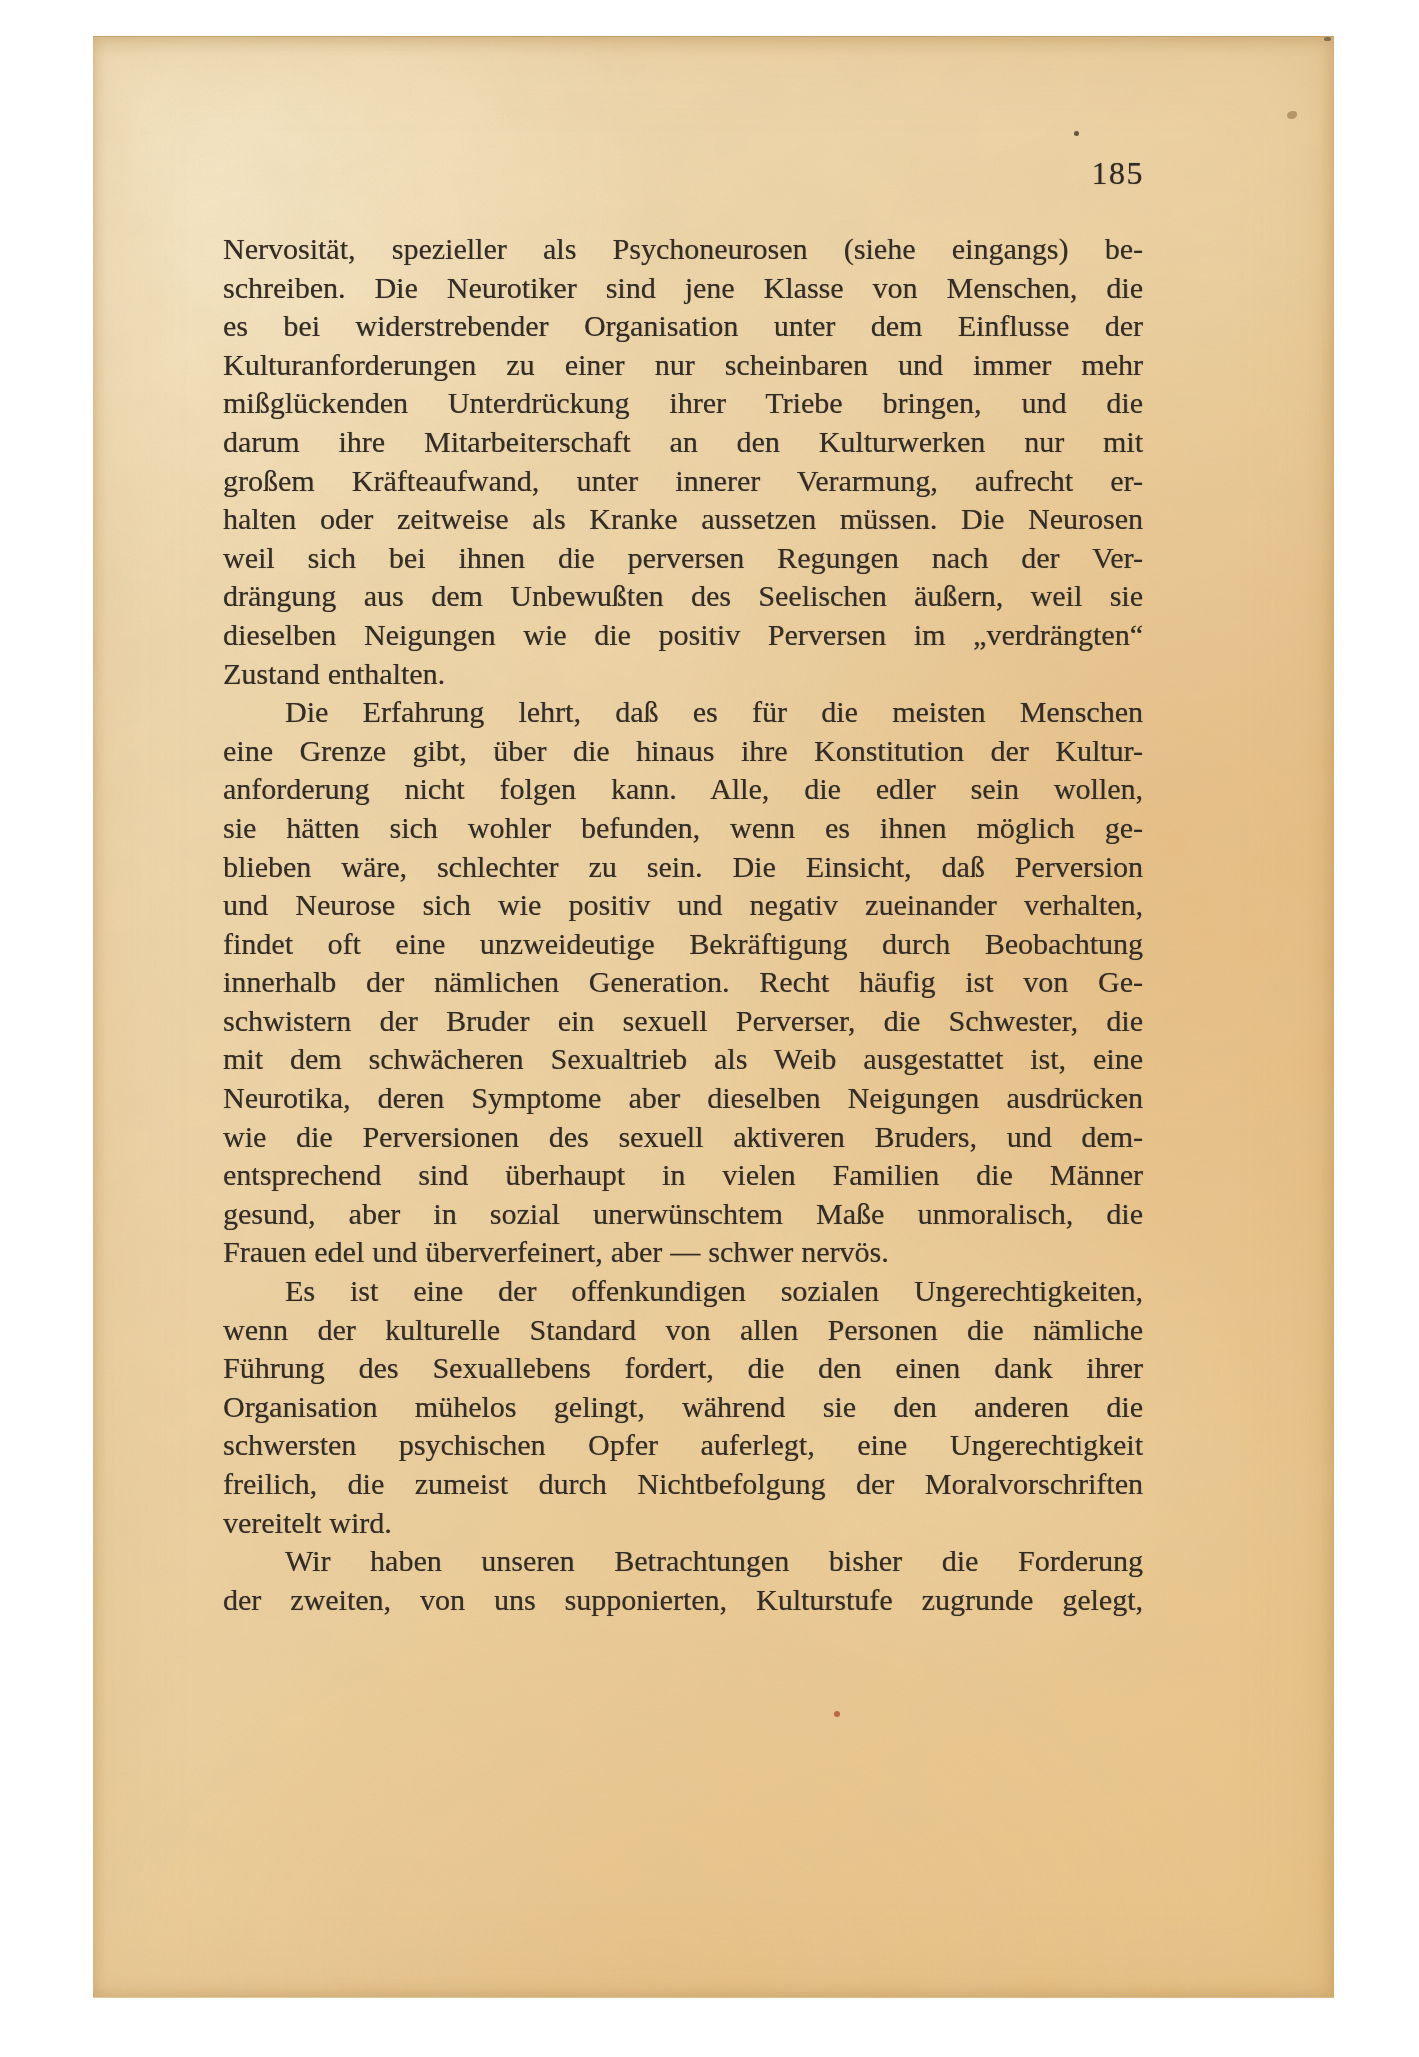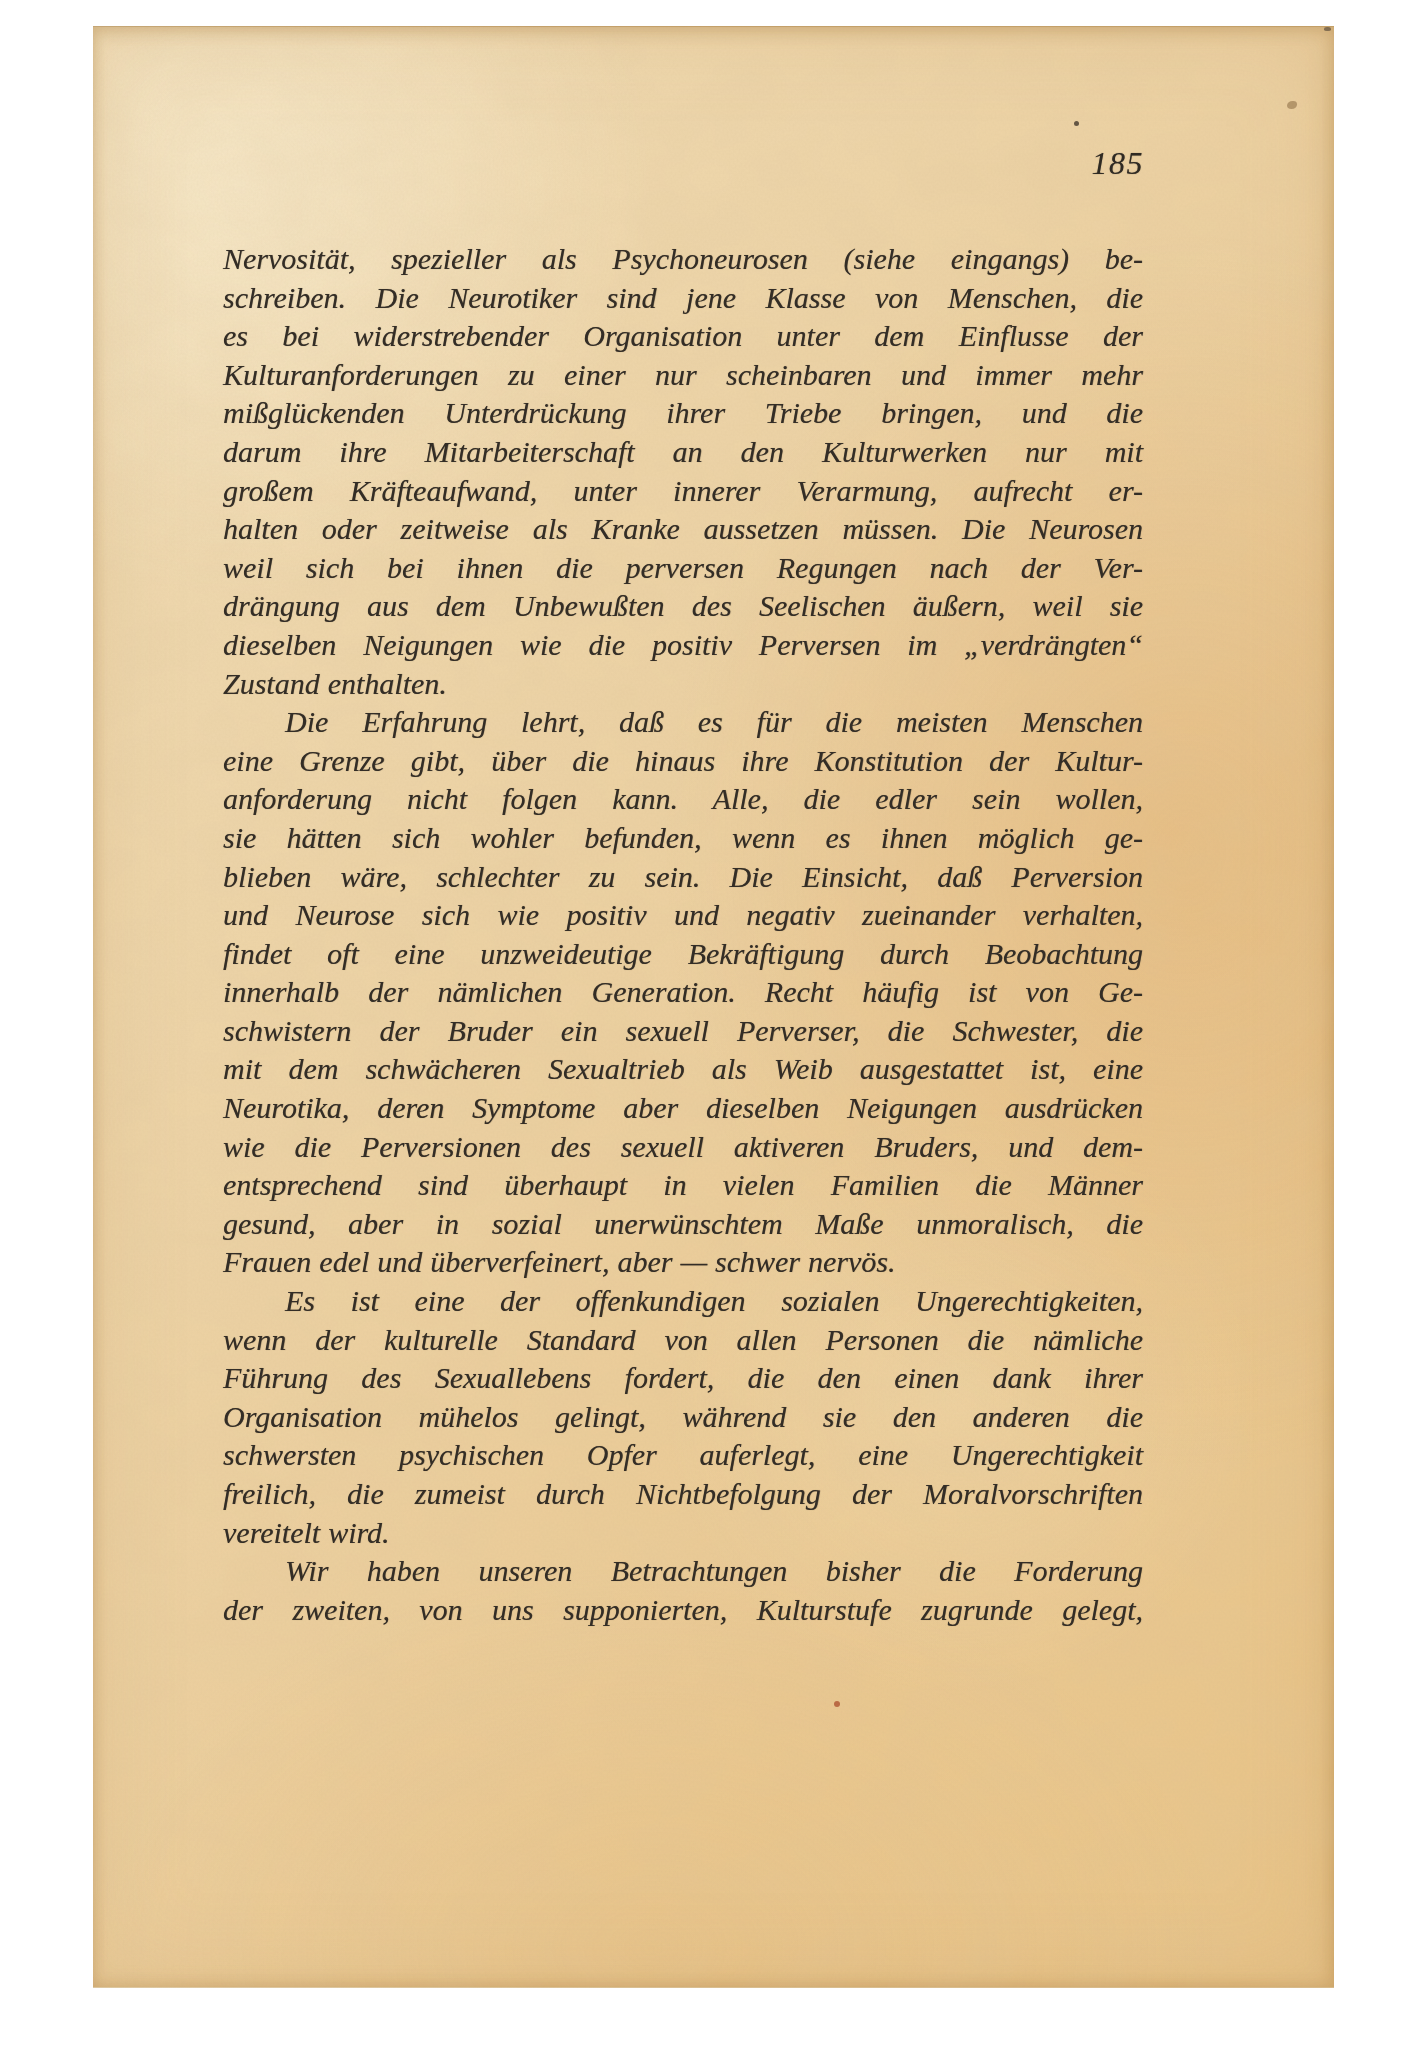--- a/index.html
+++ b/index.html
@@ -9,37 +9,36 @@
     width: 1419px;
     height: 2057px;
     overflow: hidden;
     font-family: "Liberation Serif", "DejaVu Serif", serif;
   }
 
   
   .scan-page {
     position: absolute;
     left: 93px;
-    top: 26px;
+    top: 36px;
     width: 1241px;
     height: 1960px;
     background:
       radial-gradient(ellipse 60% 45% at 88% 42%, rgba(220,160,90,0.32), rgba(220,160,90,0) 70%),
       radial-gradient(ellipse 55% 35% at 12% 8%,  rgba(252,242,216,0.55), rgba(252,242,216,0) 60%),
       radial-gradient(ellipse 70% 30% at 45% 98%, rgba(228,185,120,0.28), rgba(228,185,120,0) 65%),
       radial-gradient(ellipse 40% 25% at 70% 70%, rgba(245,228,190,0.30), rgba(245,228,190,0) 60%),
       linear-gradient(128deg, #f3e0ba 0%, #eed3a4 42%, #ecca92 72%, #eac486 100%);
     box-shadow:
       inset 0 0 90px rgba(198,156,96,0.25),
       inset -7px 0 22px rgba(182,132,64,0.22),
       inset 0 5px 14px rgba(168,126,66,0.28),
       inset 0 -4px 12px rgba(168,126,66,0.18);
     border-top: 1px solid rgba(125,92,48,0.35);
     border-bottom: 1px solid rgba(150,112,60,0.25);
-    font-style: italic;
   }
 
   .grain-svg {
     position: absolute;
     left: 0; top: 0;
     width: 100%; height: 100%;
     pointer-events: none;
   }
 
   
@@ -57,21 +56,20 @@
   .text-block {
     position: absolute;
     left: 130px;
     top: 193px;
     width: 920px;
     font-size: 30px;
     line-height: 38.6px;
     color: #332d26;
     text-shadow: 0.3px 0.3px 0.7px rgba(48,40,30,0.55);
     word-spacing: 0.5px;
-    margin-top: 20px;
   }
   .text-line {
     text-align: justify;
     text-align-last: justify;
     height: 38.6px;
     overflow: visible;
   }
   .text-line.last-left { text-align-last: left; }
   .text-line.indent { text-indent: 62px; }
 

